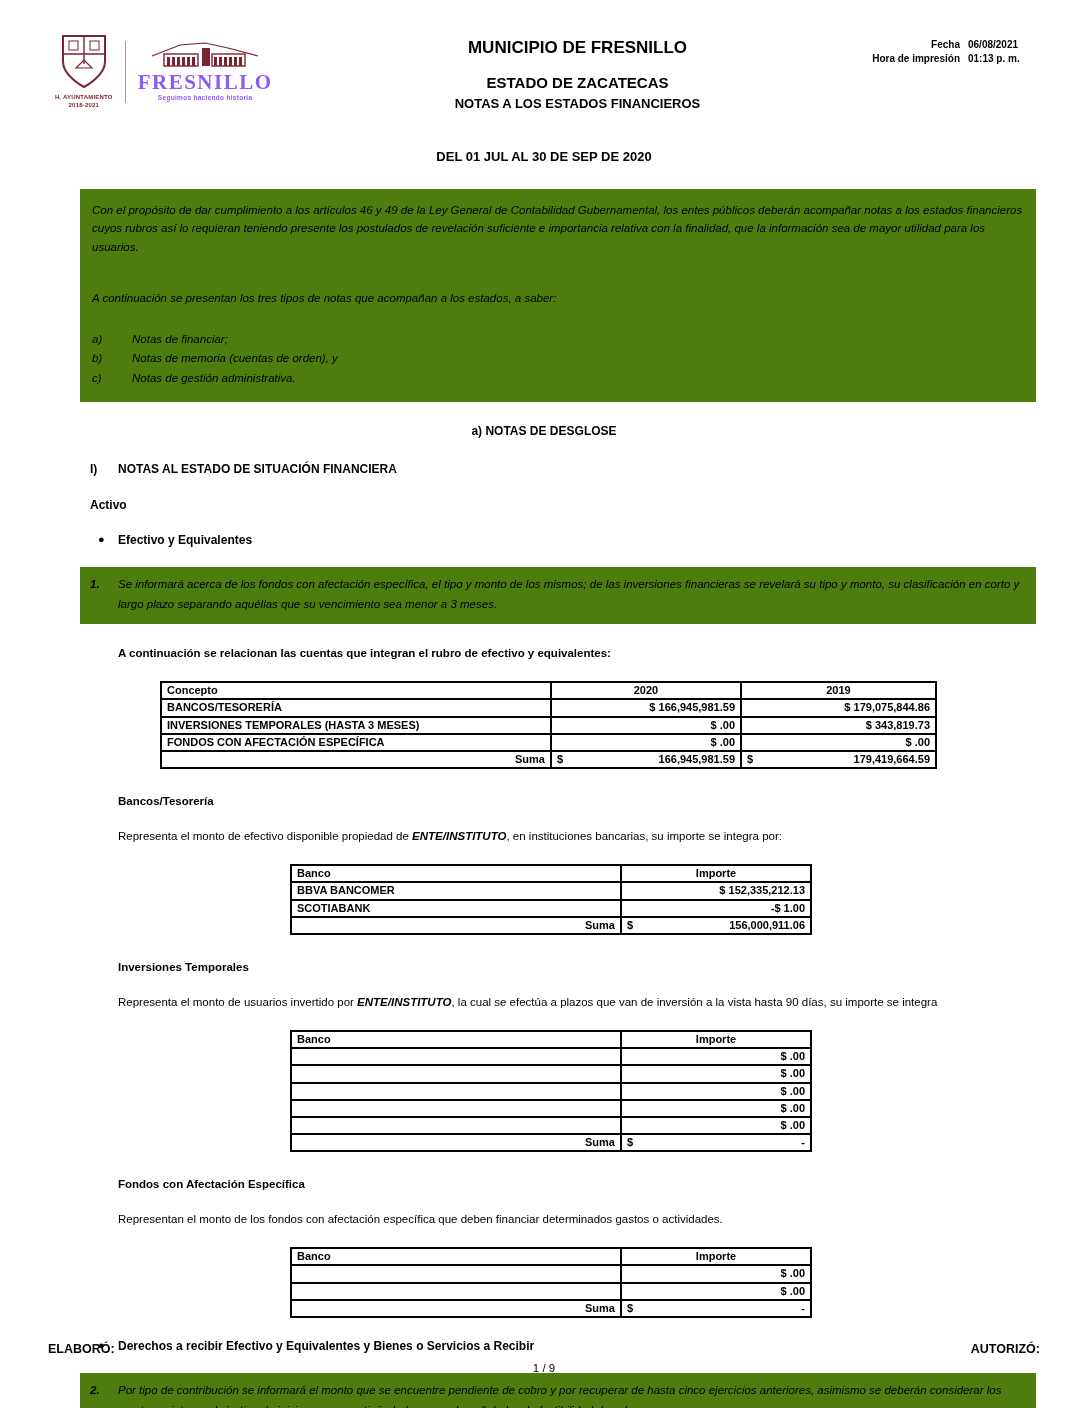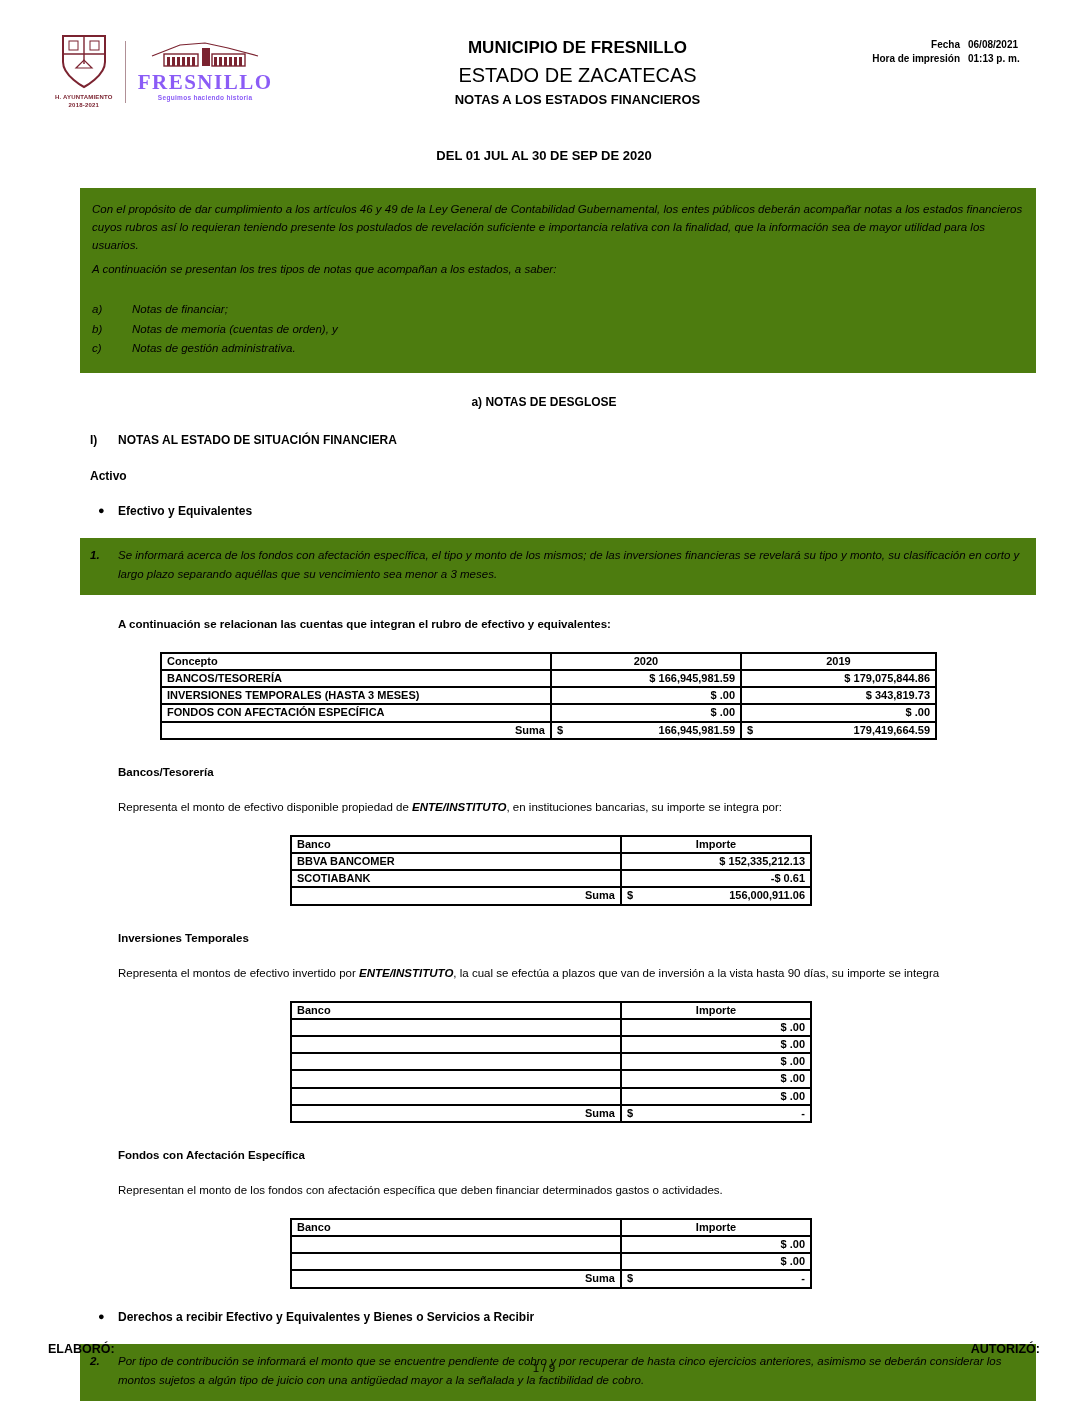--- a/index.html
+++ b/index.html
@@ -11,33 +11,33 @@
   .header { display:flex; align-items:flex-start; padding:34px 48px 0 55px; }
   .logo-block { display:flex; align-items:center; gap:12px; width:255px; flex:none; }
   .crest { text-align:center; color:#7b2330; }
   .crest-caption { font-size:6px; font-weight:bold; line-height:1.3; letter-spacing:.2px; }
   .logo-divider { width:1px; height:62px; background:#b09096; }
   .fresnillo-logo { text-align:center; color:#8b5cf6;font-weight:bold; }
   .fresnillo-name { font-family:"Liberation Serif", serif; font-size:21px; letter-spacing:1.5px; line-height:1; }
   .fresnillo-tagline { font-size:6.5px; margin-top:1px; letter-spacing:.3px; }
   .title-block { flex:1; text-align:center; padding-top:4px; }
   .title1 { font-size:17px; font-weight:bold; }
-  .title2 { font-size:20px; font-weight:normal; margin-top:6px; }
+  .title2 { font-size:15px; font-weight:bold; margin-top:16px; }
   .title3 { font-size:13px; font-weight:bold; margin-top:5px; }
   .print-info { width:195px; flex:none; font-size:10px; font-weight:bold; padding-top:5px; }
   .print-row { display:grid; grid-template-columns:1fr 72px; gap:8px; margin-bottom:3px; }
   .print-label { text-align:right; }
   .print-value { text-align:left; }
 
   .period { text-align:center; font-size:13px; font-weight:bold; margin-top:38px; }
 
   
   .green { background:#4d7c0f; font-style:italic; font-size:11.5px; }
   .intro-block { margin:25px 52px 0 80px; padding:12px 12px 14px 12px; line-height:1.6; }
-  .intro-p2 { margin-top:5px; }
+  .intro-p2 { margin-top:33px; }
   .abc-list { margin-top:22px; }
   .abc-item { display:flex; line-height:1.7; }
   .abc-marker { width:40px; flex:none; }
   .note-block { margin:20px 52px 0 80px; padding:8px 12px 10px 10px; display:flex; line-height:1.7; }
   .note-num { width:28px; flex:none; font-weight:bold; }
   .note-text { flex:1; }
 
   .center-heading { text-align:center; font-size:12px; font-weight:bold; margin-top:22px; }
   .roman-heading { display:flex; margin:24px 52px 0 90px; font-size:12px; font-weight:bold; }
   .roman-marker { width:28px; flex:none; }
@@ -230,36 +230,36 @@
         <tr>
       <th class="left">Banco</th>
       <th>Importe</th>
     </tr>
     <tr>
       <td>BBVA BANCOMER</td>
       <td class="amt">$ 152,335,212.13</td>
     </tr>
     <tr>
       <td>SCOTIABANK</td>
-      <td class="amt">-$ 0.61</td>
+      <td class="amt">-$ 1.00</td>
     </tr>
     <tr>
       <td class="suma-label">Suma</td>
       <td class="split">
         <span class="split-in">
               <span>$</span>
               <span>156,000,911.06</span>
             </span>
       </td>
     </tr>
   </tbody>
     </table>
 
   <div class="sec-title">Inversiones Temporales</div>
-  <div class="body-line"><span>Representa el montos de efectivo invertido por </span><span class="emph">ENTE/INSTITUTO</span><span>, la cual se efectúa a plazos que van de inversión a la vista hasta 90 días, su importe se integra</span></div>
+  <div class="body-line"><span>Representa el monto de usuarios invertido por </span><span class="emph">ENTE/INSTITUTO</span><span>, la cual se efectúa a plazos que van de inversión a la vista hasta 90 días, su importe se integra</span></div>
 
   <table class="t-banco">
     <colgroup>
         <col class="c1">
         <col class="c2">
       </colgroup>
     <tbody>
         <tr>
       <th class="left">Banco</th>
       <th>Importe</th>

